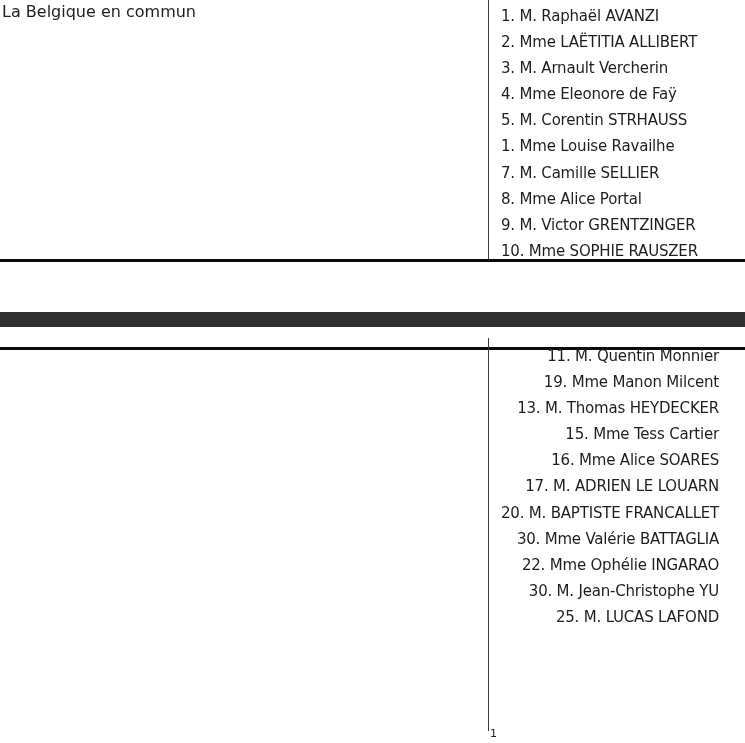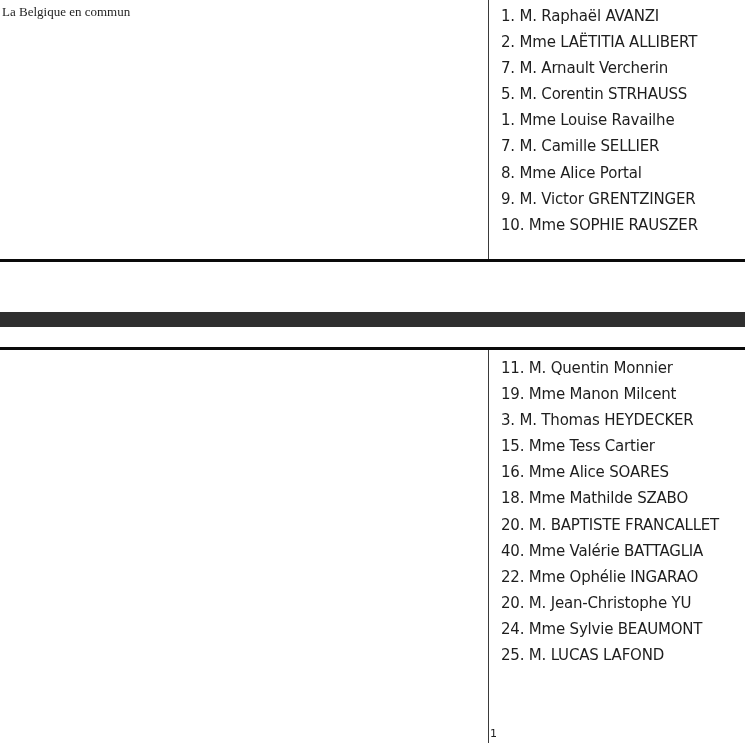--- a/index.html
+++ b/index.html
@@ -18,38 +18,38 @@
     .section {
       position: absolute;
       left: 0;
       width: 745px;
     }
     .section-top {
       top: 0;
       height: 259px;
     }
     .section-bottom {
-      top: 350px;
+      top: 338px;
       height: 393px;
+      text-align: right;
     }
     .left-cell {
       position: absolute;
       left: 0;
       top: 0;
       width: 488px;
       height: 100%;
     }
     .party-name {
       position: absolute;
       left: 2px;
       top: 2px;
-      font-size: 13px;
+      font-size: 16px;
       line-height: 20px;
       white-space: nowrap;
-      font-family: Liberation Serif, serif;
     }
     .v-divider {
       position: absolute;
       left: 488px;
       top: 0;
       width: 1px;
       height: 100%;
       background: #3a3a3a;
     }
     .right-cell {
@@ -108,21 +108,22 @@
 
 <div class="section section-top">
   <div class="left-cell">
     <div class="party-name">La Belgique en commun</div>
   </div>
   <div class="v-divider"></div>
   <div class="right-cell">
     <ul class="cand-list">
       <li>1. M. Raphaël AVANZI</li>
       <li>2. Mme LAËTITIA ALLIBERT</li>
-      <li>7. M. Arnault Vercherin</li>
+      <li>3. M. Arnault Vercherin</li>
+      <li>4. Mme Eleonore de Faÿ</li>
       <li>5. M. Corentin STRHAUSS</li>
       <li>1. Mme Louise Ravailhe</li>
       <li>7. M. Camille SELLIER</li>
       <li>8. Mme Alice Portal</li>
       <li>9. M. Victor GRENTZINGER</li>
       <li>10. Mme SOPHIE RAUSZER</li>
     </ul>
   </div>
 </div>
 
@@ -132,27 +133,26 @@
 
 <div class="section section-bottom">
   <div class="left-cell">
     <div class="party-name"></div>
   </div>
   <div class="v-divider"></div>
   <div class="right-cell">
     <ul class="cand-list">
       <li>11. M. Quentin Monnier</li>
       <li>19. Mme Manon Milcent</li>
-      <li>3. M. Thomas HEYDECKER</li>
+      <li>13. M. Thomas HEYDECKER</li>
       <li>15. Mme Tess Cartier</li>
       <li>16. Mme Alice SOARES</li>
-      <li>18. Mme Mathilde SZABO</li>
+      <li>17. M. ADRIEN LE LOUARN</li>
       <li>20. M. BAPTISTE FRANCALLET</li>
-      <li>40. Mme Valérie BATTAGLIA</li>
+      <li>30. Mme Valérie BATTAGLIA</li>
       <li>22. Mme Ophélie INGARAO</li>
-      <li>20. M. Jean-Christophe YU</li>
-      <li>24. Mme Sylvie BEAUMONT</li>
+      <li>30. M. Jean-Christophe YU</li>
       <li>25. M. LUCAS LAFOND</li>
     </ul>
   </div>
 </div>
 
 <div class="page-marker">1</div>
 
 </body></html>

